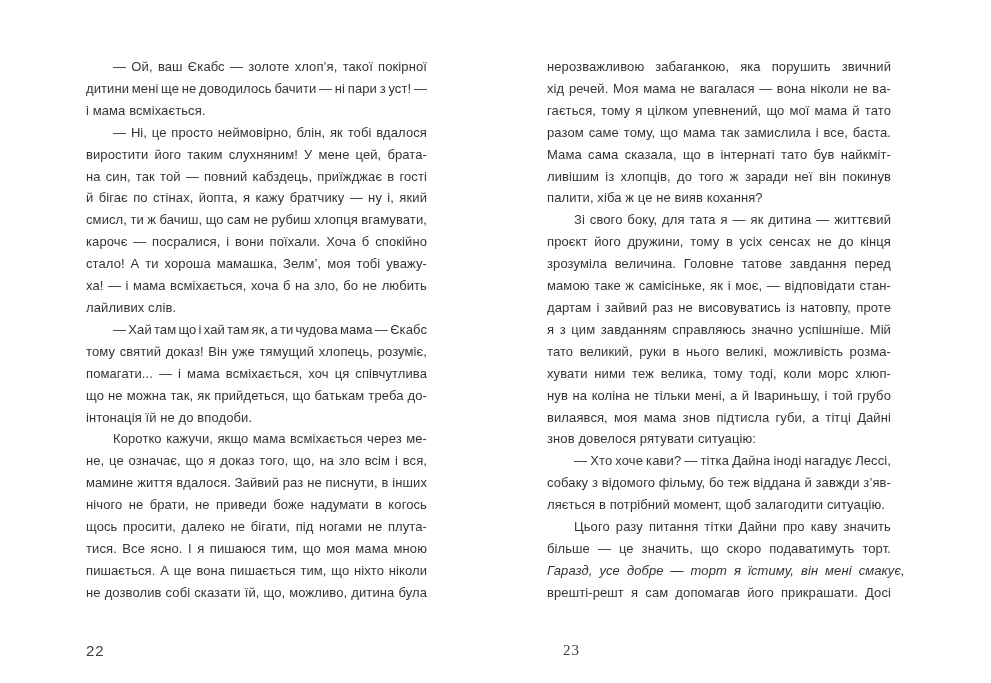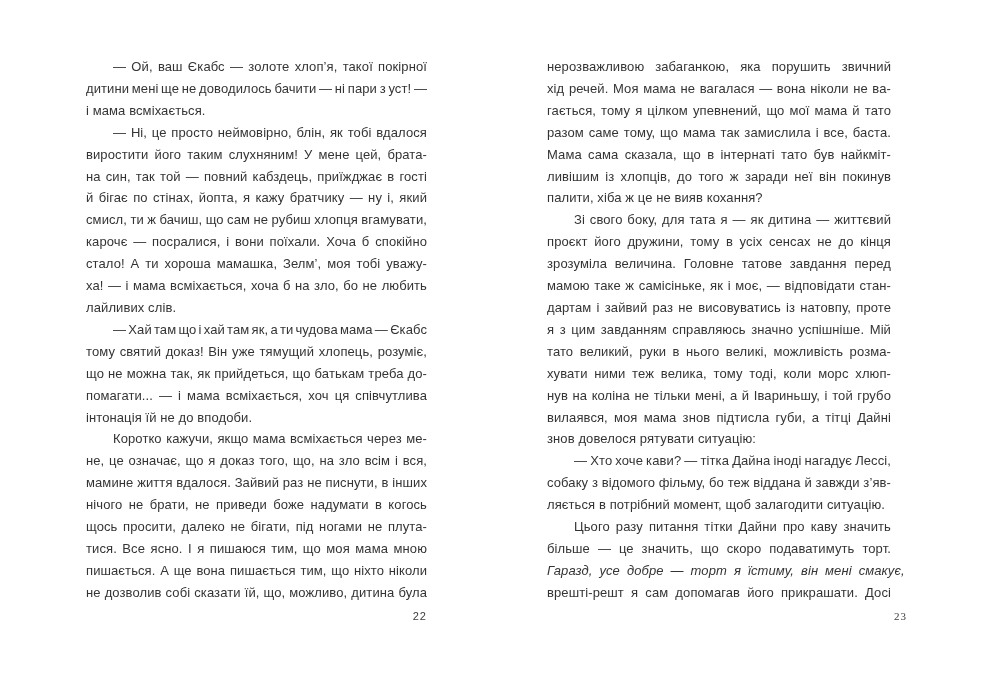--- a/index.html
+++ b/index.html
@@ -33,25 +33,25 @@
   .line {
     font-size: 13px;
     line-height: 21.9px;
     white-space: nowrap;
     letter-spacing: 0.1px;
   }
   .line.indent { padding-left: 27px; }
 
   .page-number {
     position: absolute;
-    top: 610px;
-    font-size: 11px;
+    top: 642px;
+    font-size: 15px;
     letter-spacing: 1px;
     color: #3d3d3d;
-    text-align: right;
+    text-align: left;
   }
   .page.left  .page-number { left: 86px; width: 341px; }
   .page.right .page-number { left: 68px; width: 344px; font-family: Liberation Serif, serif; }
 </style>
 </head>
 <body>
 
 <div>
 
   <section class="page left">
@@ -63,22 +63,22 @@
         <div class="line just"><span style="word-spacing: 2.36161px;">виростити його таким слухняним! У мене цей, брата-</span></div>
         <div class="line just"><span style="word-spacing: 1.42361px; text-align: right;">на син, так той — повний кабздець, приїжджає в гості</span></div>
         <div class="line just"><span style="word-spacing: 1.60653px;">й бігає по стінах, йопта, я кажу братчику — ну і, який</span></div>
         <div class="line just"><span style="word-spacing: -0.289931px;">смисл, ти ж бачиш, що сам не рубиш хлопця вгамувати,</span></div>
         <div class="line just"><span style="word-spacing: 2.10156px;">карочє — посралися, і вони поїхали. Хоча б спокійно</span></div>
         <div class="line just"><span style="word-spacing: 2.17578px;">стало! А ти хороша мамашка, Зелм’, моя тобі уважу-</span></div>
         <div class="line just"><span style="word-spacing: 0.724432px;">ха! — і мама всміхається, хоча б на зло, бо не любить</span></div>
         <div class="line"><span>лайливих слів.</span></div>
         <div class="line indent just"><span style="word-spacing: -1.52284px;">— Хай там що і хай там як, а ти чудова мама — Єкабс</span></div>
         <div class="line just"><span style="word-spacing: 0.919643px;">тому святий доказ! Він уже тямущий хлопець, розуміє,</span></div>
+        <div class="line just"><span style="word-spacing: 2.30357px;">помагати... — і мама всміхається, хоч ця співчутлива</span></div>
         <div class="line just"><span style="word-spacing: 0.369792px;">що не можна так, як прийдеться, що батькам треба до-</span></div>
-        <div class="line just"><span style="word-spacing: 2.30357px;">помагати... — і мама всміхається, хоч ця співчутлива</span></div>
         <div class="line"><span>інтонація їй не до вподоби.</span></div>
         <div class="line indent just"><span style="word-spacing: 0.731771px;">Коротко кажучи, якщо мама всміхається через ме-</span></div>
         <div class="line just"><span style="word-spacing: 1.0612px;">не, це означає, що я доказ того, що, на зло всім і вся,</span></div>
         <div class="line just"><span style="word-spacing: 0.0742188px;">мамине життя вдалося. Зайвий раз не писнути, в інших</span></div>
         <div class="line just"><span style="word-spacing: 2.64453px;">нічого не брати, не приведи боже надумати в когось</span></div>
         <div class="line just"><span style="word-spacing: 1.92188px;">щось просити, далеко не бігати, під ногами не плута-</span></div>
         <div class="line just"><span style="word-spacing: 1.75625px;">тися. Все ясно. І я пишаюся тим, що моя мама мною</span></div>
         <div class="line just"><span style="word-spacing: 1.01562px;">пишається. А ще вона пишається тим, що ніхто ніколи</span></div>
         <div class="line just"><span style="word-spacing: 0.337891px;">не дозволив собі сказати їй, що, можливо, дитина була</span></div>
       </div>

